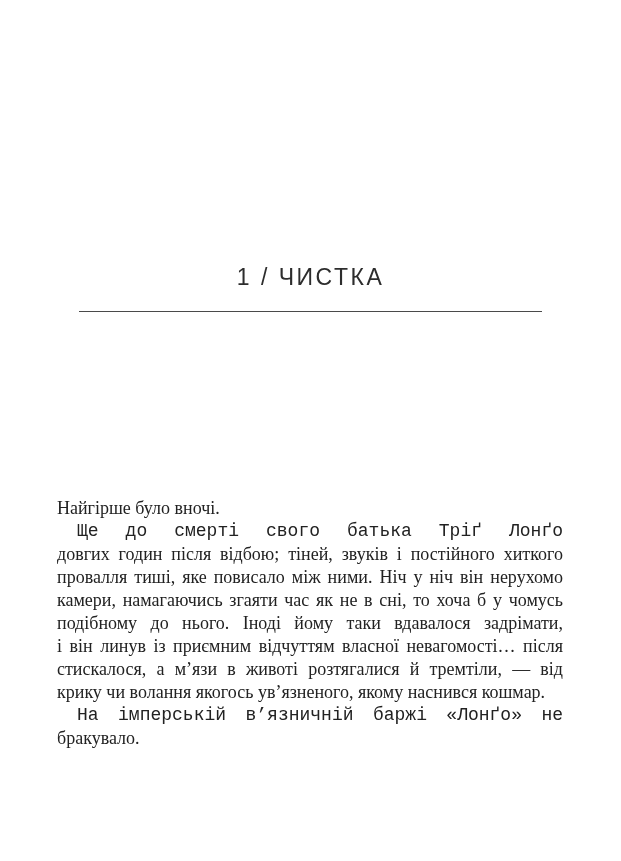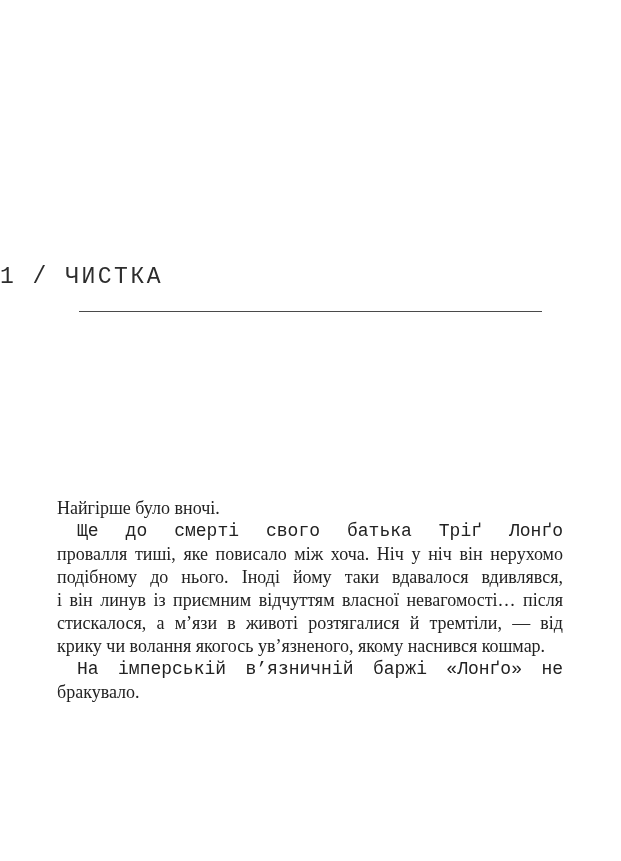--- a/index.html
+++ b/index.html
@@ -16,22 +16,22 @@
     overflow:hidden;
     font-family:"Liberation Serif","DejaVu Serif",serif;
   }
   .page{
     position:absolute;inset:0;
     background:var(--bg);
   }
   .chapter-header{
     position:absolute;
     top:263px;left:0;right:0;
-    text-align:left;
-    font-family:Liberation Mono, monospace;
+    text-align:center;
+    font-family:Liberation Sans, sans-serif;
     font-weight:400;
     font-size:23px;
     letter-spacing:2.5px;
     color:var(--heading);
     line-height:28px;
   }
   .chapter-rule{
     position:absolute;
     top:311px;
     left:79px;
@@ -71,22 +71,24 @@
 
 <div class="page">
   <div class="chapter-header">1 / ЧИСТКА</div>
   <div class="chapter-rule"></div>
   <div class="body-text">
       <div class="paragraph">
         <div class="line last">Найгірше було вночі.</div>
       </div>
       <div class="paragraph">
         <div class="line indent">Ще до смерті свого батька Тріґ Лонґо навчився боятися</div>
-        <div class="line">провалля тиші, яке повисало між хоча. Ніч у ніч він нерухомо</div>
-        <div class="line">подібному до нього. Іноді йому таки вдавалося вдивлявся,</div>
+        <div class="line">довгих годин після відбою; тіней, звуків і постійного хиткого</div>
+        <div class="line">провалля тиші, яке повисало між ними. Ніч у ніч він нерухомо</div>
+        <div class="line">камери, намагаючись згаяти час як не в сні, то хоча б у чомусь</div>
+        <div class="line">подібному до нього. Іноді йому таки вдавалося задрімати,</div>
         <div class="line">і він линув із приємним відчуттям власної невагомості… після</div>
         <div class="line">стискалося, а м’язи в животі розтягалися й тремтіли, — від</div>
         <div class="line last">крику чи волання якогось ув’язненого, якому наснився кошмар.</div>
       </div>
       <div class="paragraph">
         <div class="line indent">На імперській в’язничній баржі «Лонґо» не бракувало</div>
         <div class="line last">бракувало.</div>
       </div>
     </div>
 </div>

